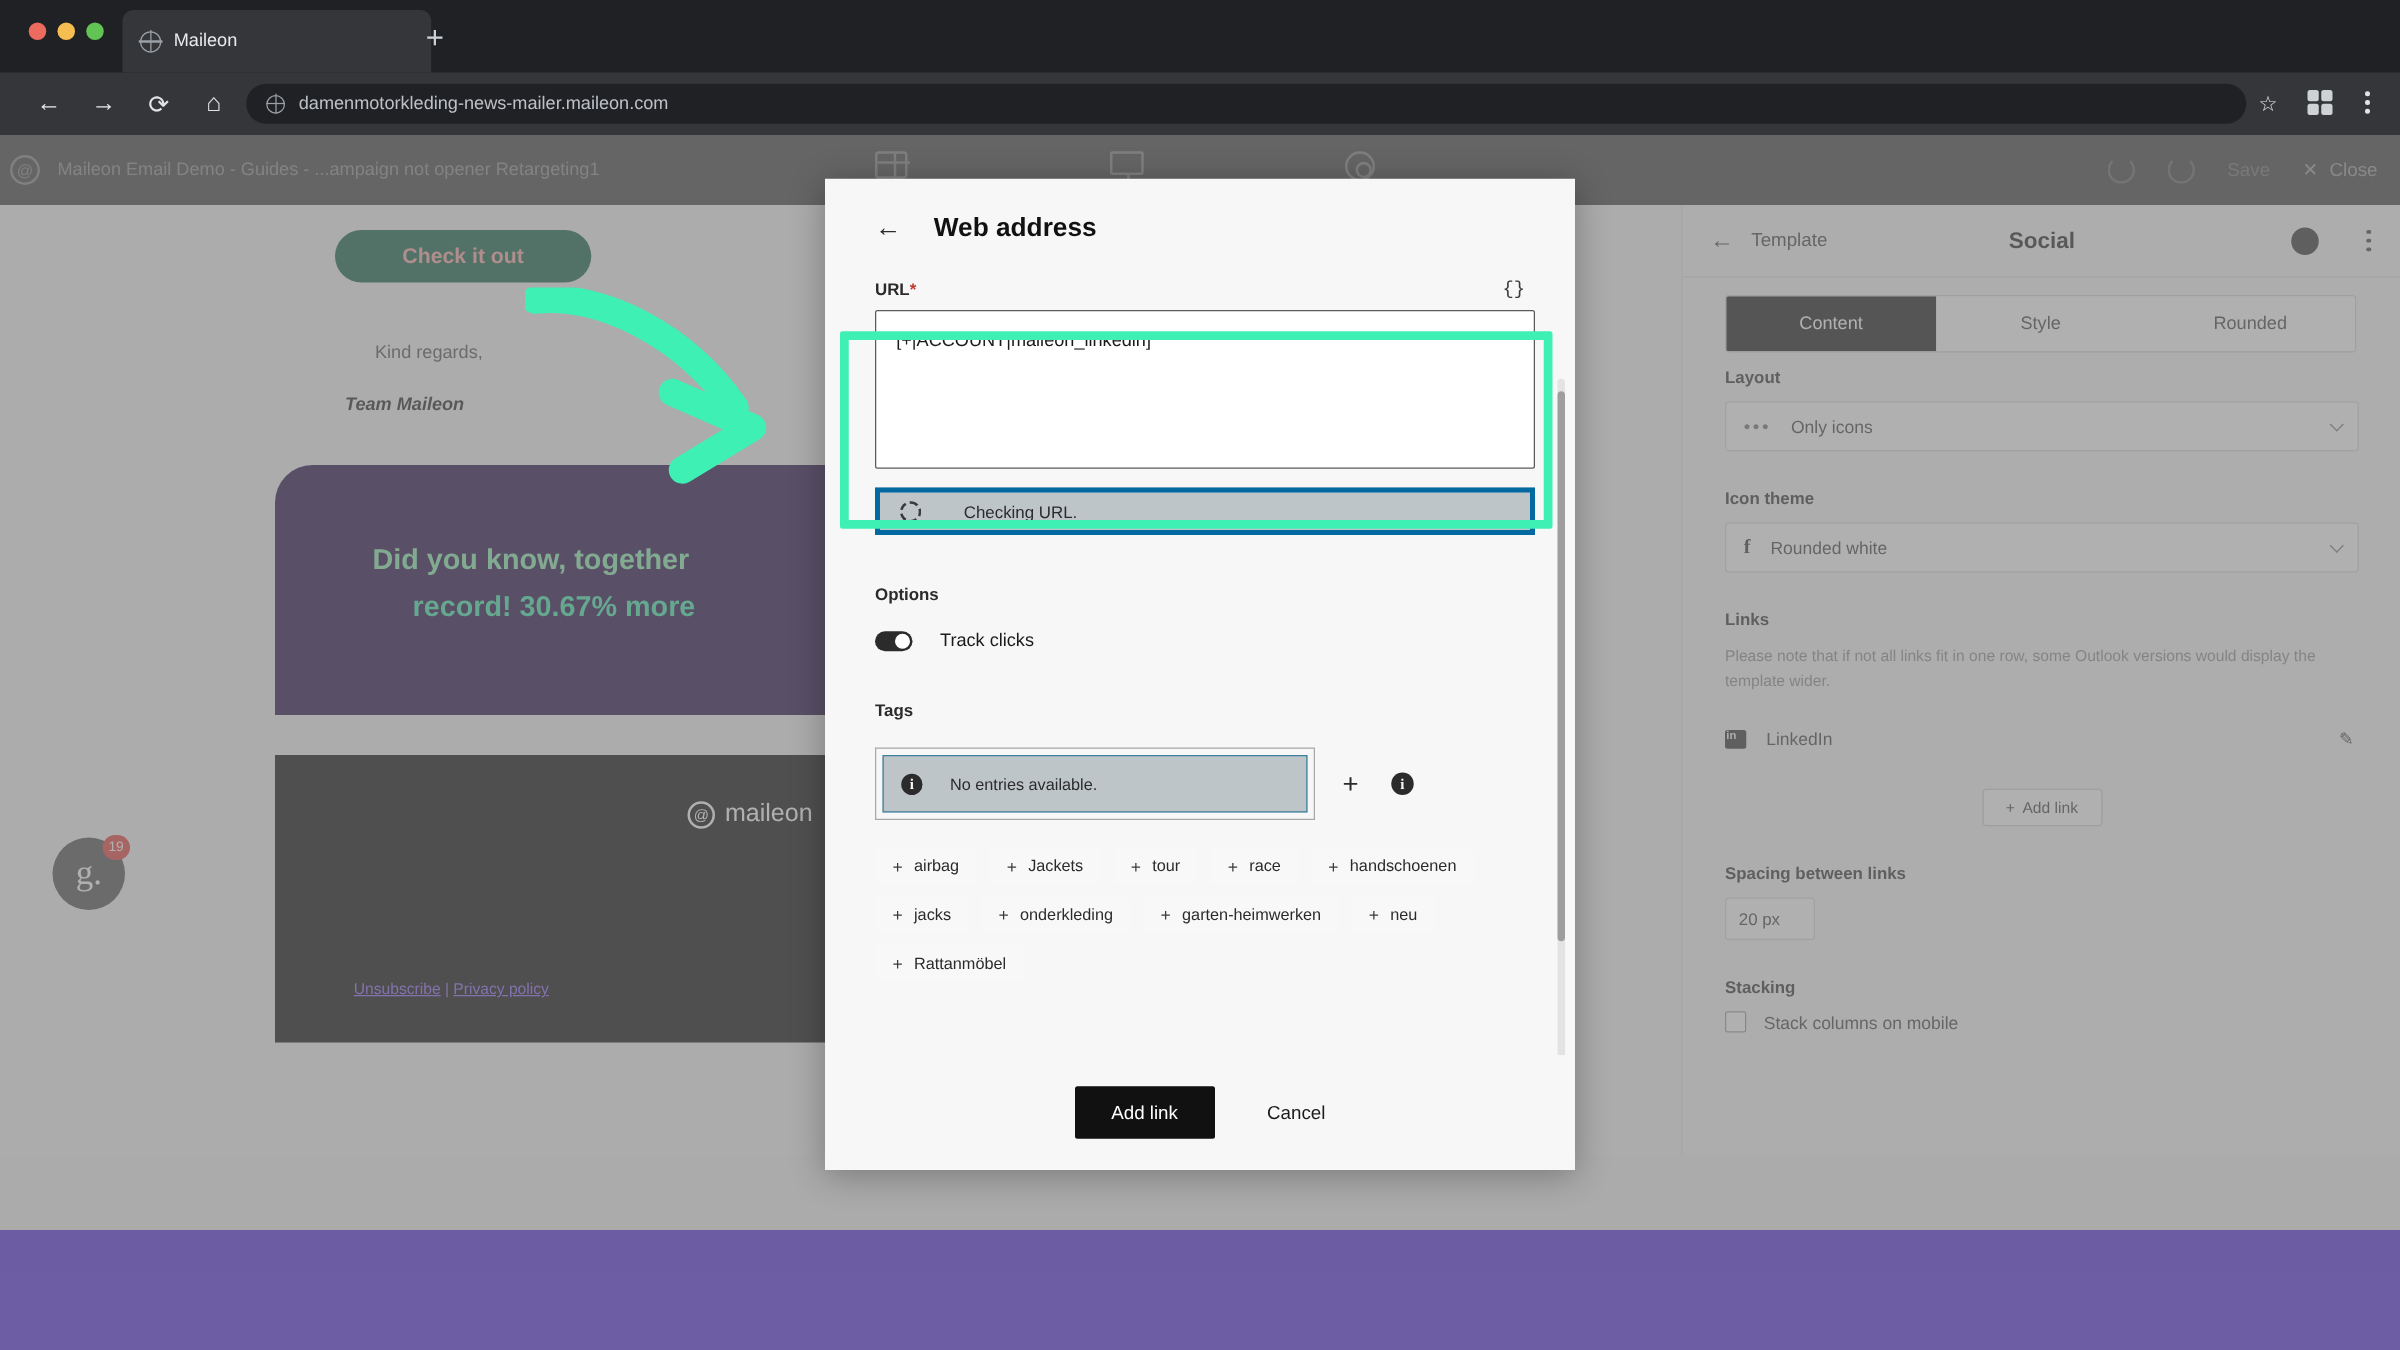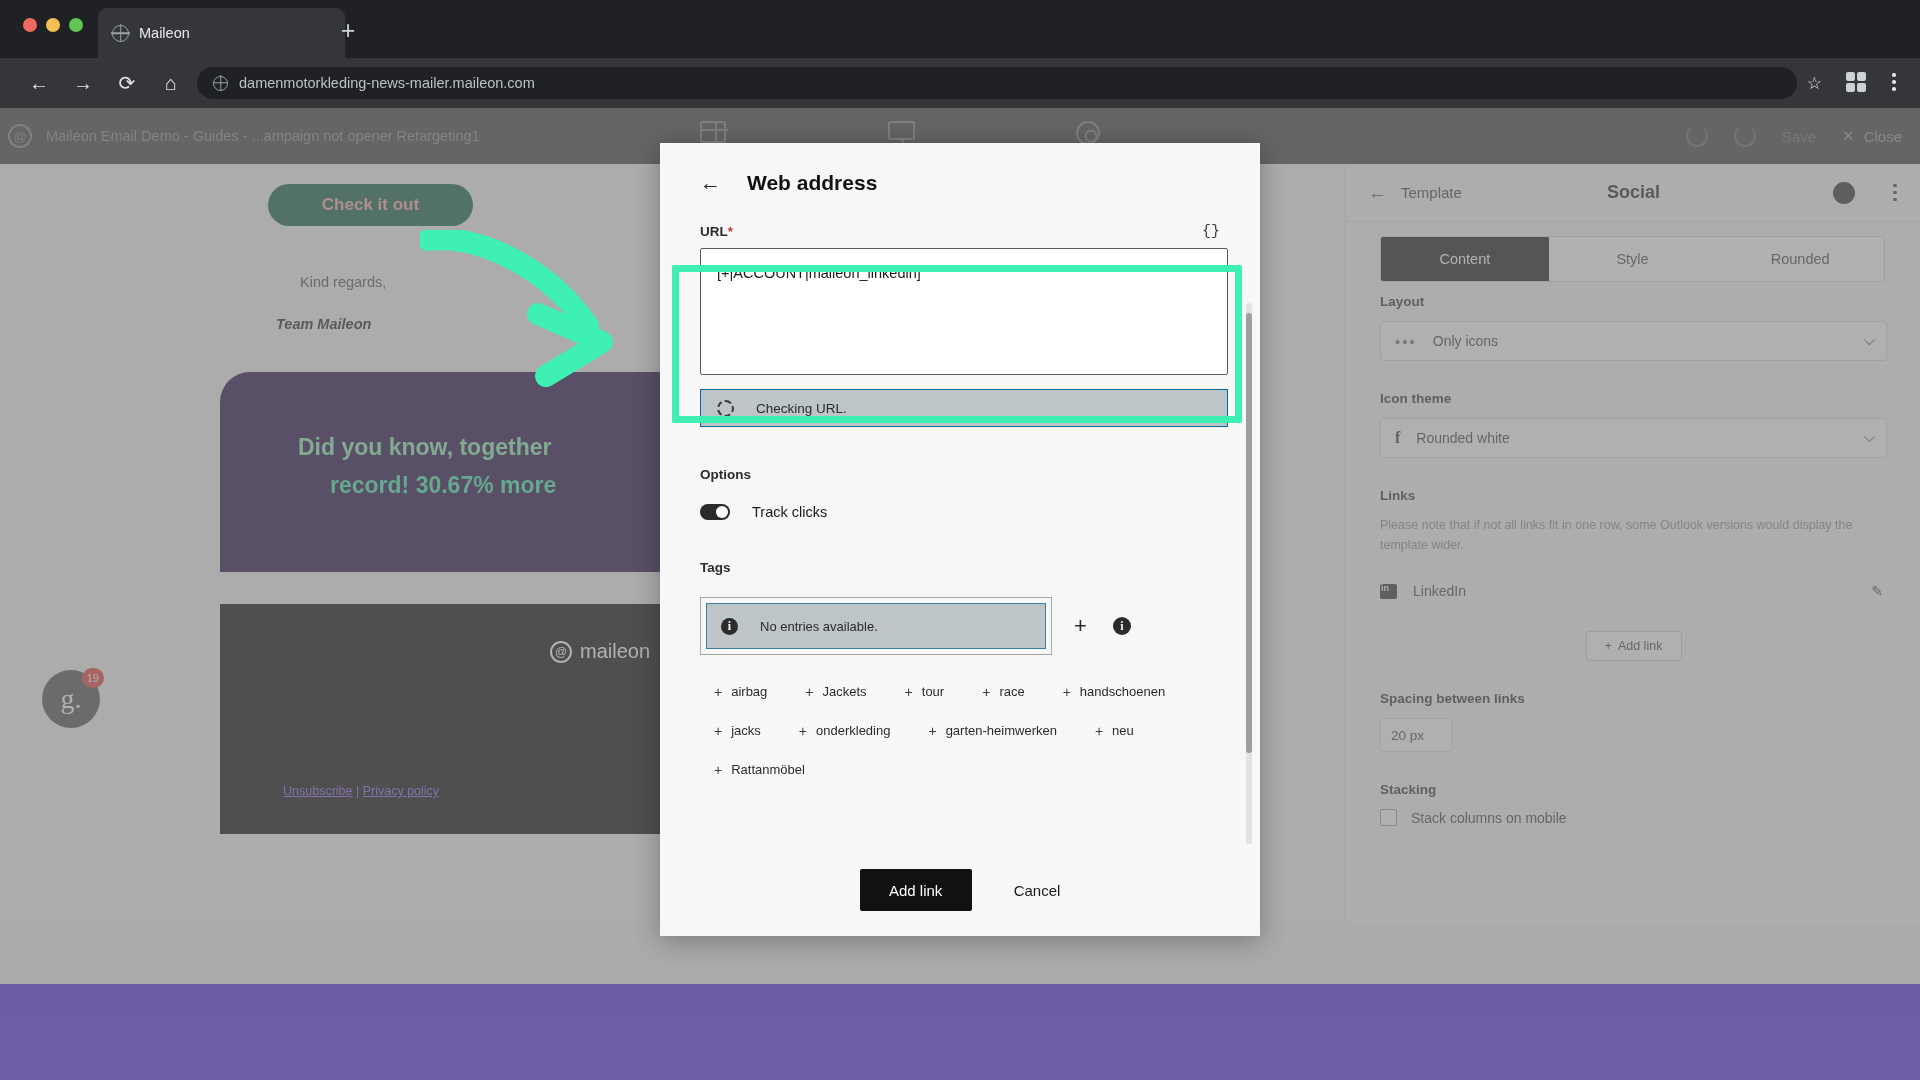--- a/index.html
+++ b/index.html
@@ -388,22 +388,22 @@
   }
   .url-area {
     position: relative; width: 528px; height: 127px;
     border: 1px solid #5a5a5a; background: #fff; border-radius: 2px;
     padding: 14px 16px; font-size: 14.5px; color: #1a1a1a;
     font-family: "Liberation Sans", sans-serif; resize: none; outline: none;
     line-height: 1.5;
   }
   .status-bar {
     margin-top: 10px; width: 528px; height: 38px;
-    border: 1px solid #0369a1; background: rgba(120,135,145,.45);
-    display: flex; align-items: center; padding: 0 16px; gap: 22px;
+    border: 4px solid #0369a1; background: rgba(120,135,145,.45);
+    display: flex; align-items: center; padding: 0 16px; gap: 34px;
   }
   .spinner {
     width: 17px; height: 17px; border-radius: 50%;
     border: 2px dashed #3a3a3a; flex: none;
   }
   .status-txt { font-size: 13.5px; color: #2b2b2b; }
 
   .sec-h { font-size: 13.5px; font-weight: bold; color: #2b2b2b; margin: 40px 0 22px 0; }
   .toggle-row { display: flex; align-items: center; gap: 22px; }
   .toggle {

